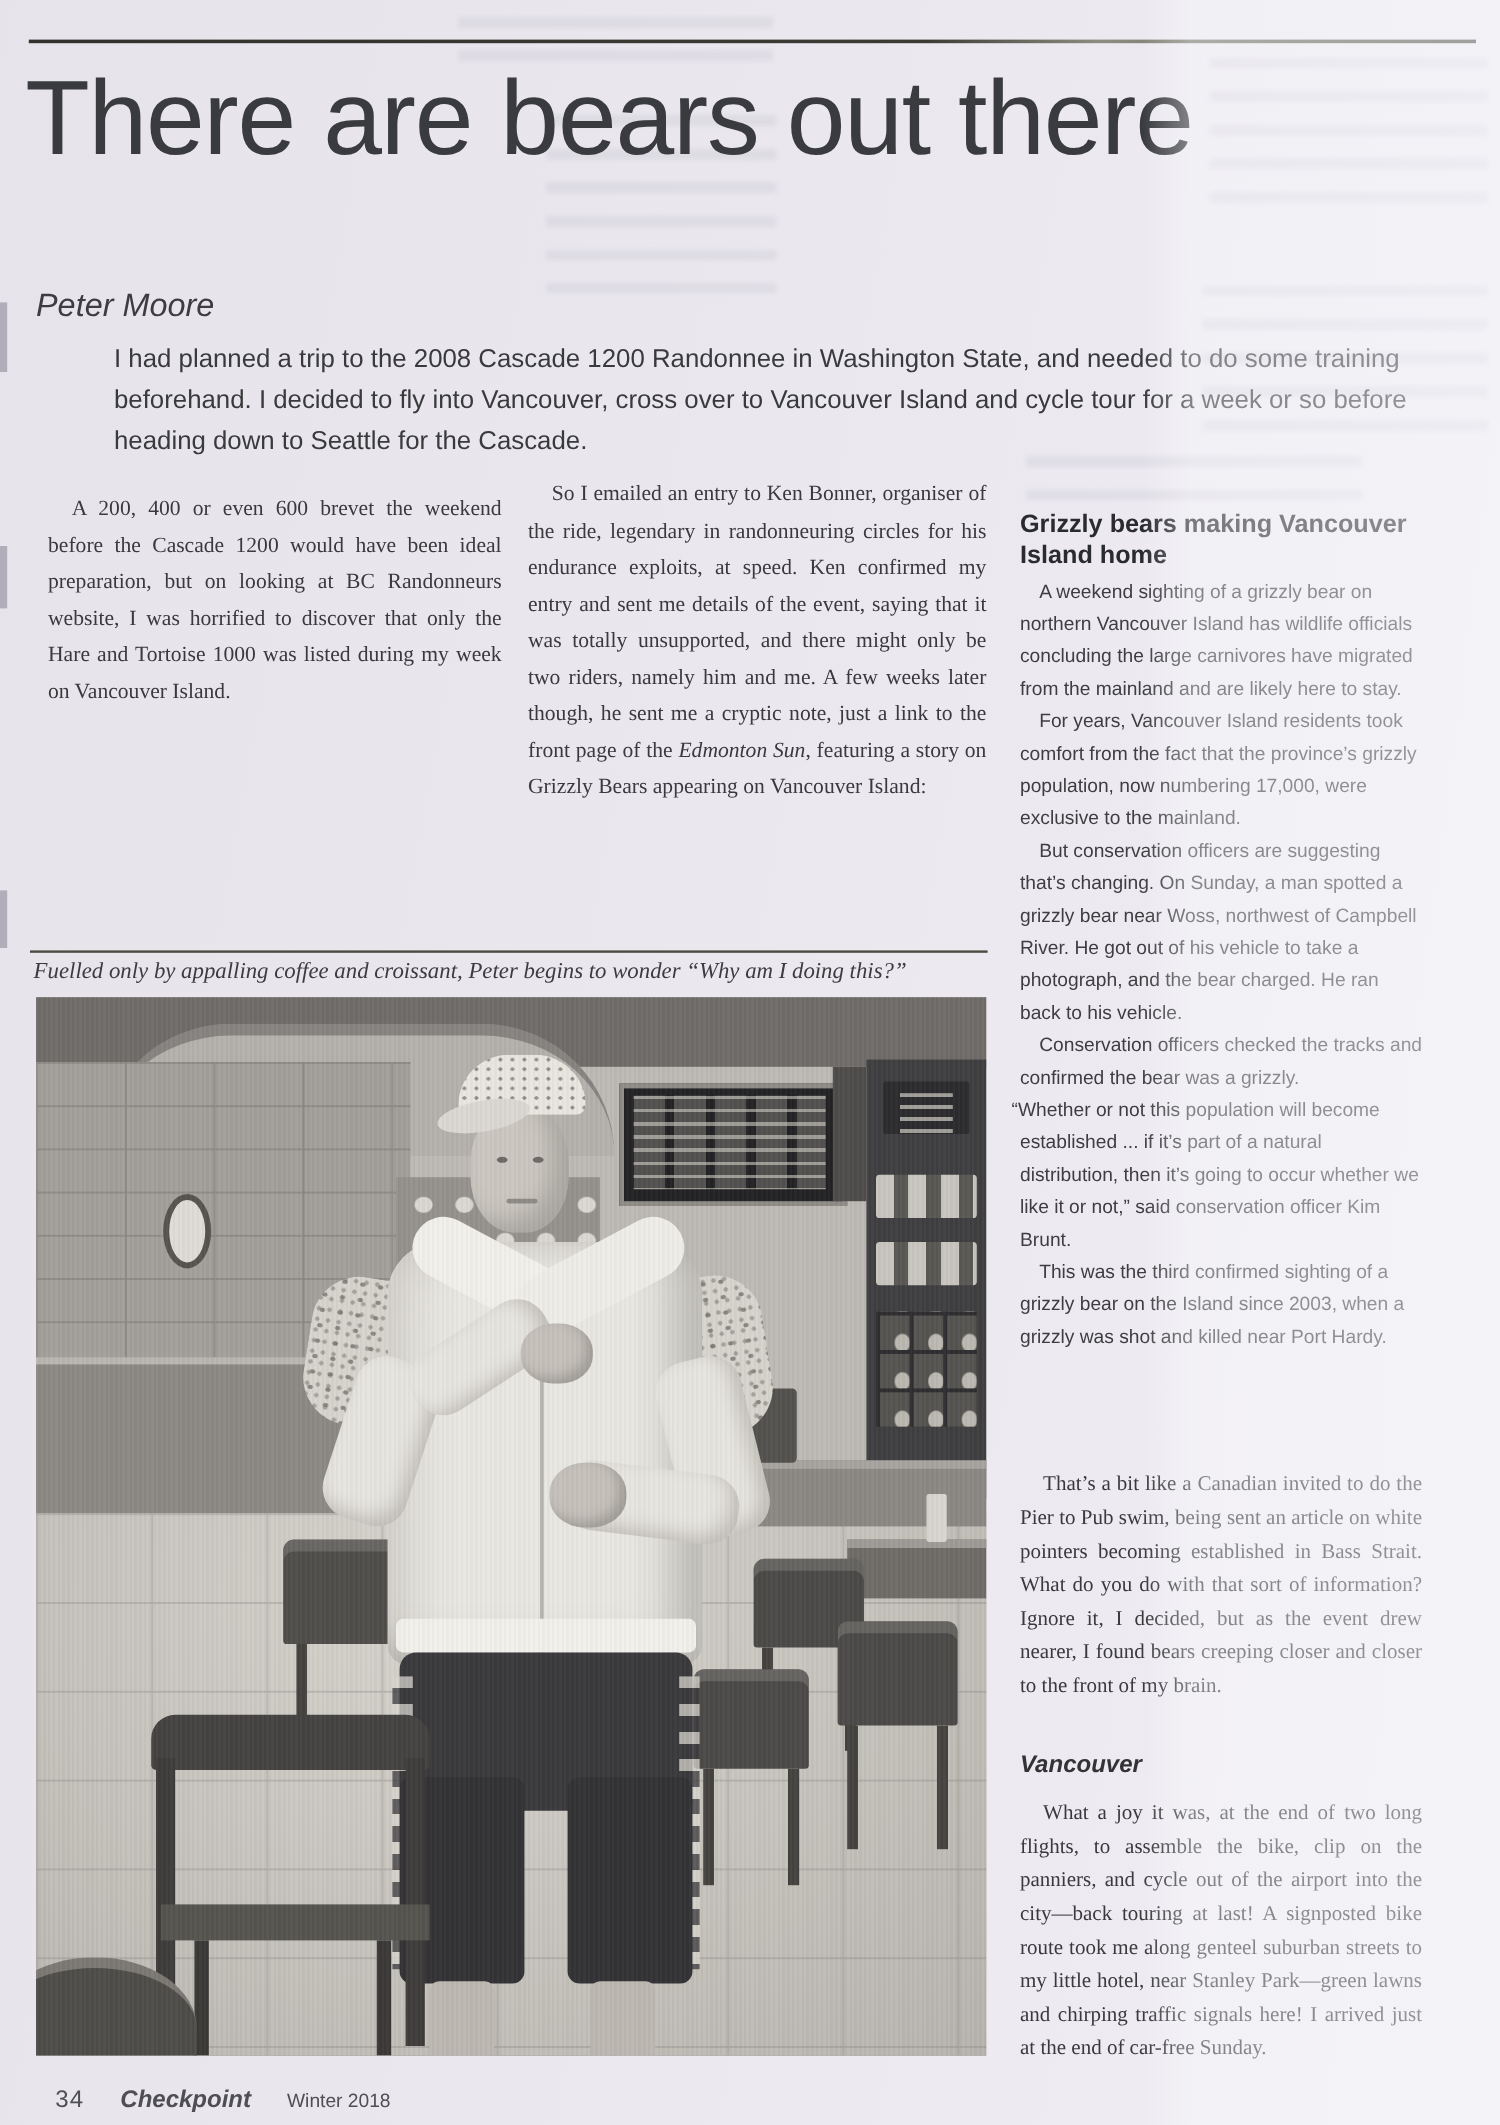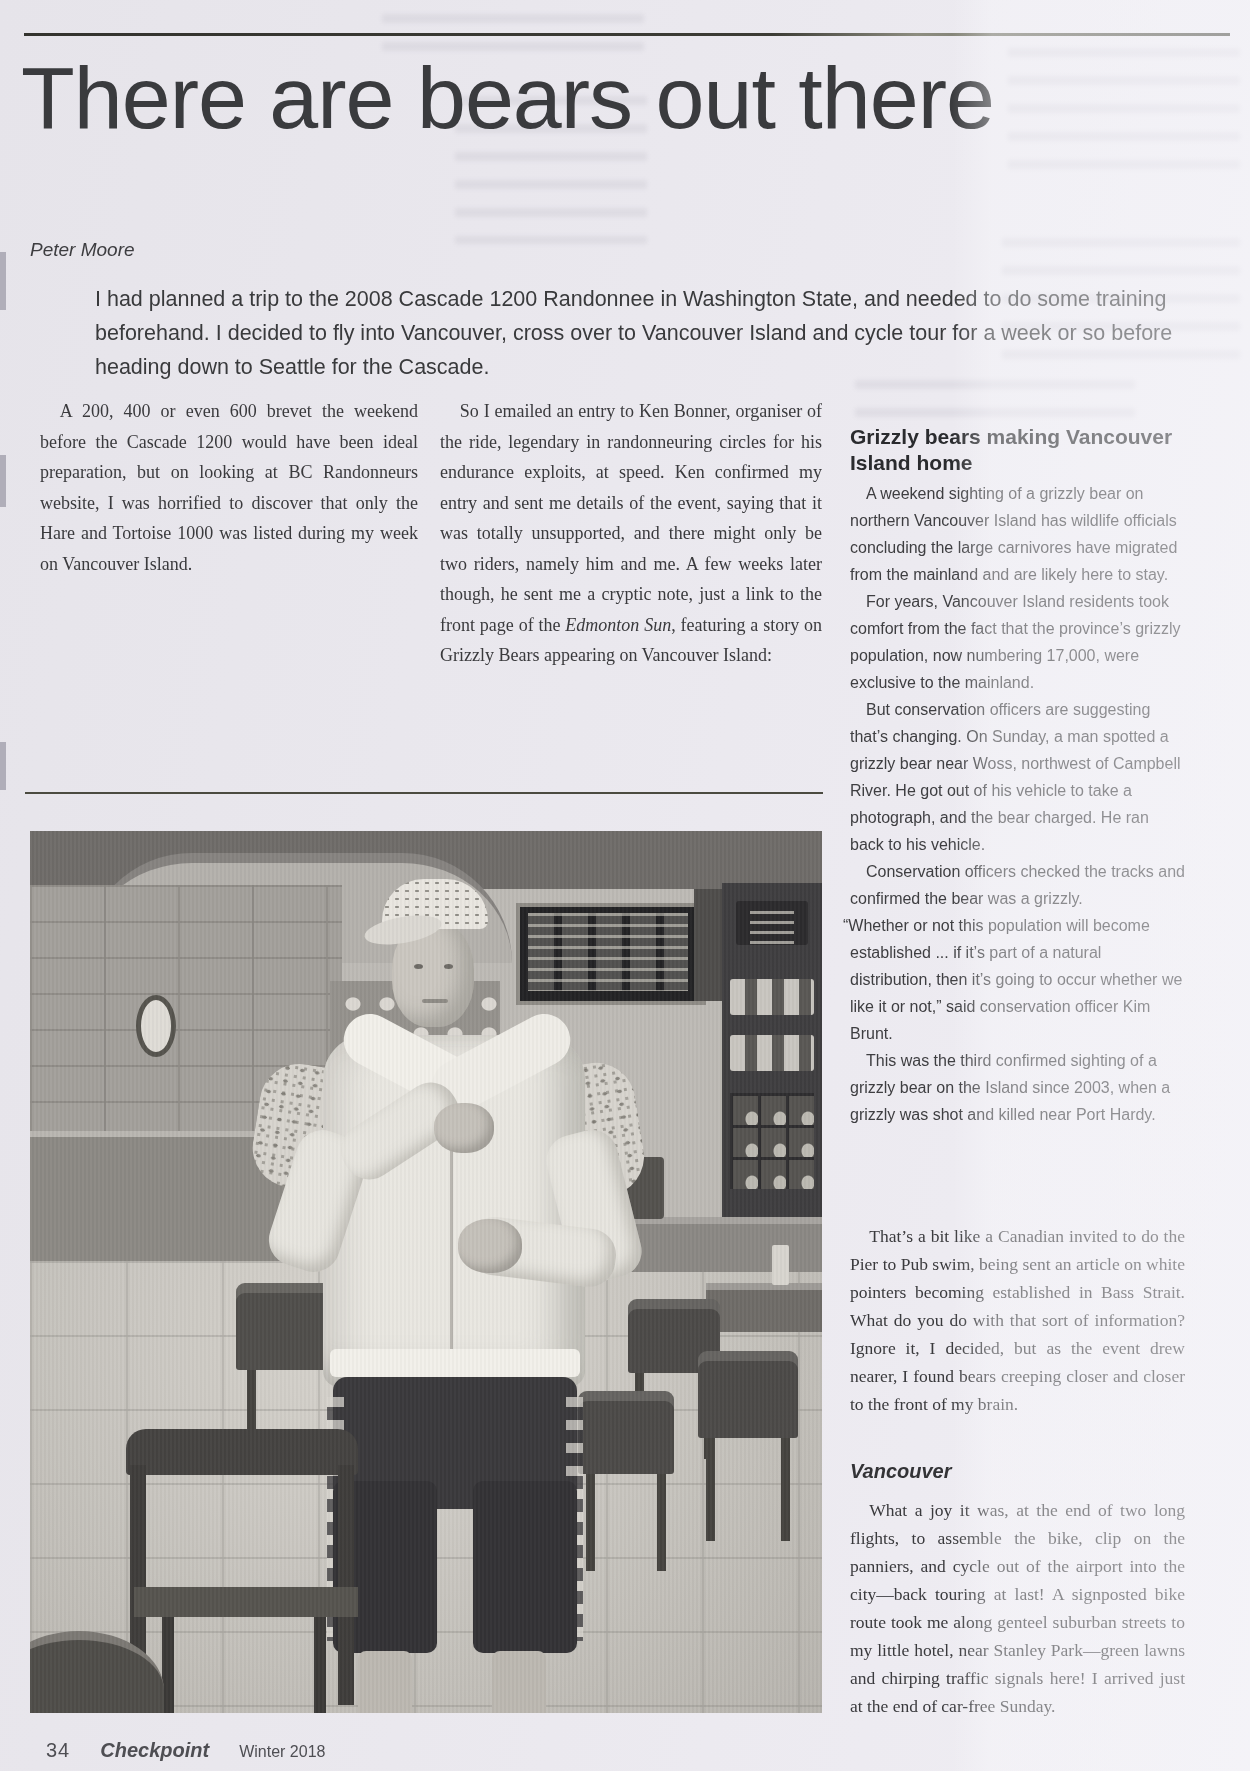--- a/index.html
+++ b/index.html
@@ -13,27 +13,27 @@
     background:repeating-linear-gradient(to bottom,rgba(118,115,134,.17) 0 9px,rgba(118,115,134,0) 9px 28px);}
   .light-band{position:absolute;left:952px;top:0;width:298px;height:1771px;pointer-events:none;
     background:linear-gradient(90deg,rgba(250,250,253,0) 0,rgba(250,250,253,.38) 40px,rgba(248,248,252,.5) 100%);}
   .edge-mark{position:absolute;left:0;width:6px;background:#83818f;opacity:.55;}
   
   .kicker{position:absolute;left:28px;top:1px;font-size:28px;color:#27272a;letter-spacing:.2px;}
   .rule-top{position:absolute;left:24px;top:33px;width:1206px;height:3px;
     background:linear-gradient(to right,#33332e 0%,#3c3c35 62%,#8d8d80 74%,#4a4a41 100%);}
   .title{position:absolute;left:21px;top:50px;font-size:88px;line-height:1.1;letter-spacing:-1px;
     color:#3a3b3e;white-space:nowrap;}
-  .author{position:absolute;left:30px;top:239px;font-size:19px;font-style:italic;color:#3d3d40;}
+  .author{position:absolute;left:30px;top:239px;font-size:27px;font-style:italic;color:#3d3d40;}
   .intro{position:absolute;left:95px;top:282px;width:1080px;font-size:21.5px;line-height:34px;color:#393a3c;}
   
   .sercol{position:absolute;font-family:"Liberation Serif",serif;font-size:18px;line-height:30.5px;
     text-align:justify;color:#3a3a3d;}
   .sercol p{margin:0;text-indent:1.1em;}
-  .col1{left:40px;top:396px;width:378px;}
+  .col1{left:40px;top:408px;width:378px;}
   .col1 p + p{margin-top:26px;}
   .col2{left:440px;top:396px;width:382px;}
   .em{font-style:italic;}
   
   .sidebar{position:absolute;left:850px;top:424px;width:335px;font-size:16px;line-height:27px;color:#3e3e41;}
   .sidebar h3{margin:0 0 4px;font-size:21px;line-height:26px;font-weight:bold;color:#2a2b2e;}
   .sidebar p{margin:0;text-indent:16px;}
   .sidebar p.hang{text-indent:-7px;}
   
   .cont{position:absolute;left:850px;width:335px;font-family:"Liberation Serif",serif;font-size:17.5px;
@@ -194,20 +194,21 @@
     <h3>Grizzly bears making Vancouver Island home</h3>
     <p>A weekend sighting of a grizzly bear on northern Vancouver Island has wildlife officials concluding the large carnivores have migrated from the mainland and are likely here to stay.</p>
     <p>For years, Vancouver Island residents took comfort from the fact that the province’s grizzly population, now numbering 17,000, were exclusive to the mainland.</p>
     <p>But conservation officers are suggesting that’s changing. On Sunday, a man spotted a grizzly bear near Woss, northwest of Campbell River. He got out of his vehicle to take a photograph, and the bear charged. He ran back to his vehicle.</p>
     <p>Conservation officers checked the tracks and confirmed the bear was a grizzly.</p>
     <p class="hang">“Whether or not this population will become established ... if it’s part of a natural distribution, then it’s going to occur whether we like it or not,” said conservation officer Kim Brunt.</p>
     <p>This was the third confirmed sighting of a grizzly bear on the Island since 2003, when a grizzly was shot and killed near Port Hardy.</p>
   </div>
 
   <div class="caption-rule"></div>
+  <div class="caption">Fuelled only by appalling coffee and croissant, Peter begins to wonder “Why am I doing this?”</div>
 
   <div class="photo">
     <div class="ph-ceiling"></div>
     <div class="ph-arch"></div>
     <div class="ph-wall"></div>
     <div class="ph-panel"></div>
     <div class="ph-clock"></div>
     <div class="ph-shelf-cups"></div>
     <div class="ph-menu">
         <div class="rows"></div>

